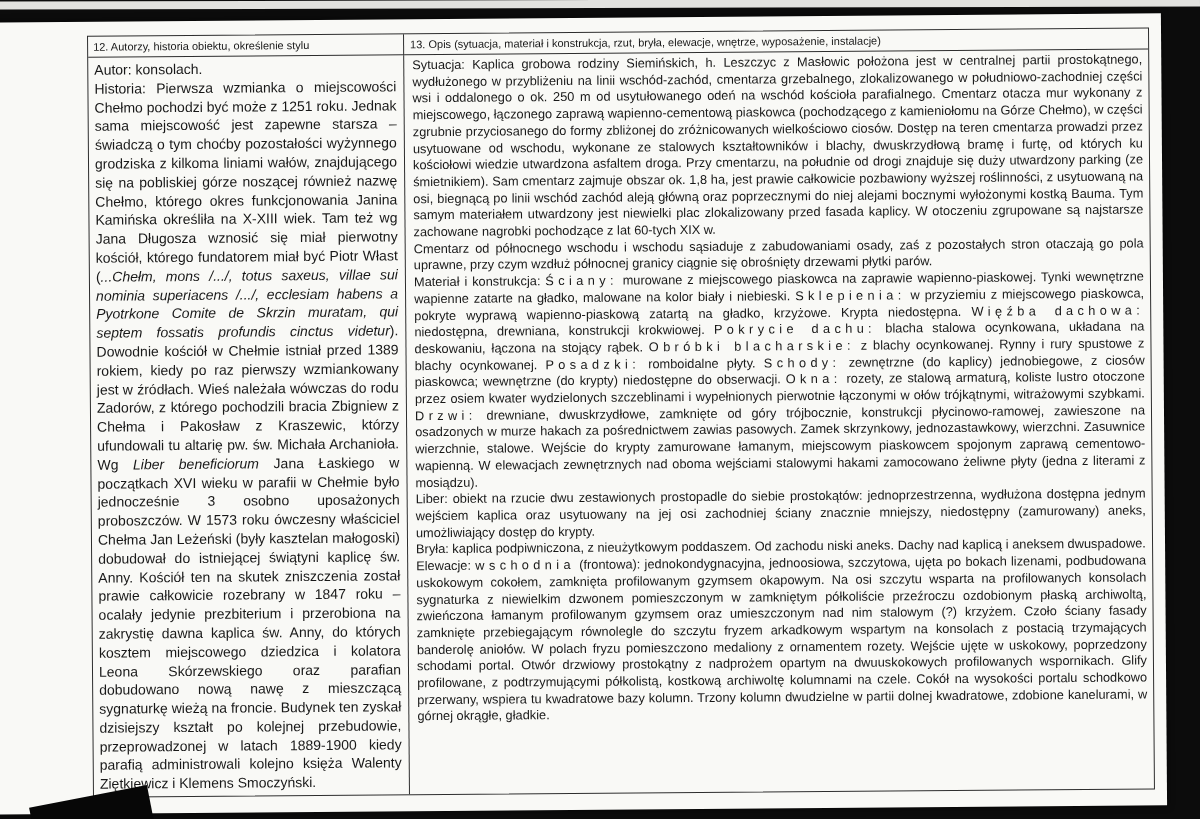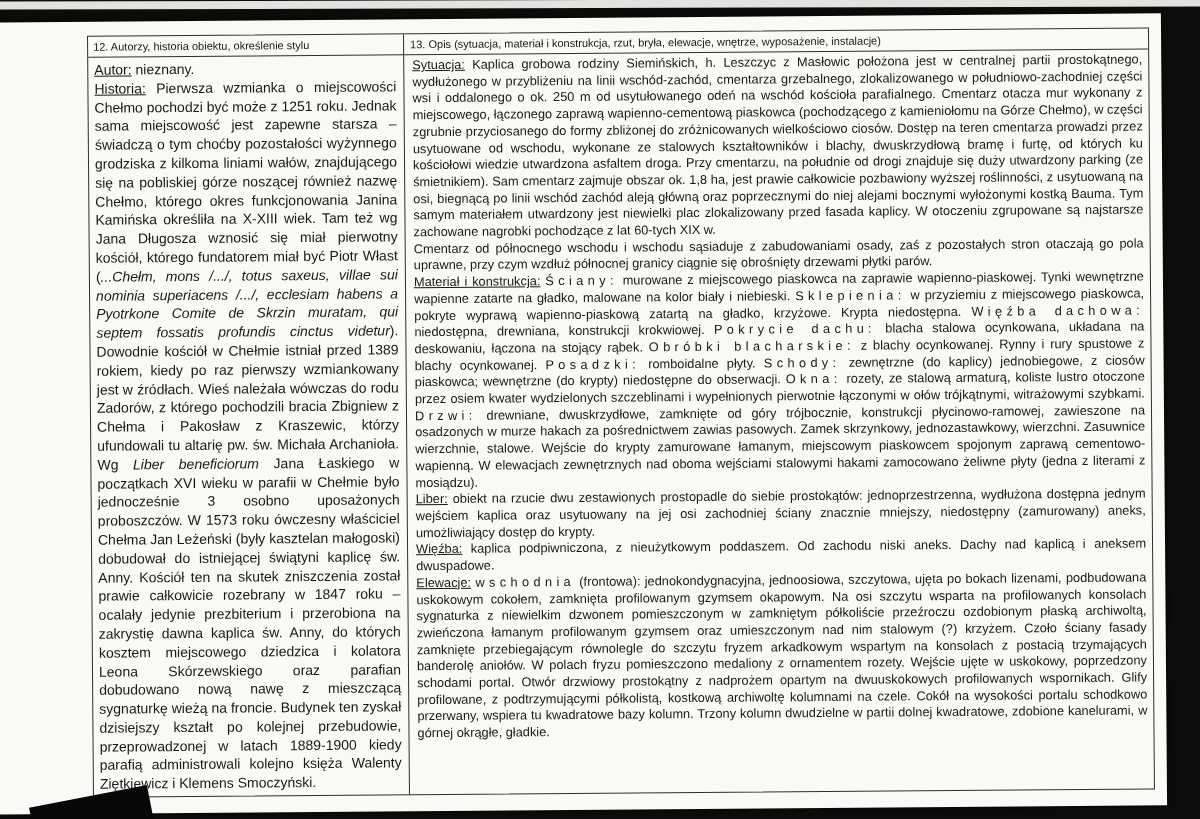--- a/index.html
+++ b/index.html
@@ -40,21 +40,21 @@
   .cell.bl {
     border-right:1px solid #2e2e2e;
     font-size:14px; line-height:18.8px;
     padding:3px 7px 0 6px; text-align:justify;
   }
   .cell.br {
     font-size:12.8px; line-height:16.7px;
     padding:2px 6px 0 8px; text-align:justify;
   }
   .para { margin:0; }
-  .run-u  { text-decoration:underline; }
+  .run-u  { }
   .run-i  { font-style:italic; }
   .run-sp { letter-spacing:0.34em; }
 
   .corner-shadow {
     position:absolute; left:32px; top:796px; width:120px; height:42px;
     background:#070707; transform:rotate(-11deg);
   }
 </style>
 </head>
 <body>
@@ -63,30 +63,30 @@
   <div class="lid-strip"></div>
 
   <div class="paper">
     <div class="doc-table">
 
       <div class="cell hl">12. Autorzy, historia obiektu, określenie stylu</div>
 
       <div class="cell hr">13. Opis (sytuacja, materiał i konstrukcja, rzut, bryła, elewacje, wnętrze, wyposażenie, instalacje)</div>
 
       <div class="cell bl">
-          <p class="para"><span class="run-u">Autor:</span><span> nieznany.</span></p>
+          <p class="para"><span class="run-u">Autor:</span><span> konsolach.</span></p>
           <p class="para"><span class="run-u">Historia:</span><span> Pierwsza wzmianka o miejscowości Chełmo pochodzi być może z 1251 roku. Jednak sama miejscowość jest zapewne starsza – świadczą o tym choćby pozostałości wyżynnego grodziska z kilkoma liniami wałów, znajdującego się na pobliskiej górze noszącej również nazwę Chełmo, którego okres funkcjonowania Janina Kamińska określiła na X-XIII wiek. Tam też wg Jana Długosza wznosić się miał pierwotny kościół, którego fundatorem miał być Piotr Włast (</span><span class="run-i">...Chełm, mons /.../, totus saxeus, villae sui nominia superiacens /.../, ecclesiam habens a Pyotrkone Comite de Skrzin muratam, qui septem fossatis profundis cinctus videtur</span><span>). Dowodnie kościół w Chełmie istniał przed 1389 rokiem, kiedy po raz pierwszy wzmiankowany jest w źródłach. Wieś należała wówczas do rodu Zadorów, z którego pochodzili bracia Zbigniew z Chełma i Pakosław z Kraszewic, którzy ufundowali tu altarię pw. św. Michała Archanioła. Wg </span><span class="run-i">Liber beneficiorum</span><span> Jana Łaskiego w początkach XVI wieku w parafii w Chełmie było jednocześnie 3 osobno uposażonych proboszczów. W 1573 roku ówczesny właściciel Chełma Jan Leżeński (były kasztelan małogoski) dobudował do istniejącej świątyni kaplicę św. Anny. Kościół ten na skutek zniszczenia został prawie całkowicie rozebrany w 1847 roku – ocalały jedynie prezbiterium i przerobiona na zakrystię dawna kaplica św. Anny, do których kosztem miejscowego dziedzica i kolatora Leona Skórzewskiego oraz parafian dobudowano nową nawę z mieszczącą sygnaturkę wieżą na froncie. Budynek ten zyskał dzisiejszy kształt po kolejnej przebudowie, przeprowadzonej w latach 1889-1900 kiedy parafią administrowali kolejno księża Walenty Ziętkiewicz i Klemens Smoczyński.</span></p>
         </div>
 
       <div class="cell br">
           <p class="para"><span class="run-u">Sytuacja:</span><span> Kaplica grobowa rodziny Siemińskich, h. Leszczyc z Masłowic położona jest w centralnej partii prostokątnego, wydłużonego w przybliżeniu na linii wschód-zachód, cmentarza grzebalnego, zlokalizowanego w południowo-zachodniej części wsi i oddalonego o ok. 250 m od usytułowanego odeń na wschód kościoła parafialnego. Cmentarz otacza mur wykonany z miejscowego, łączonego zaprawą wapienno-cementową piaskowca (pochodzącego z kamieniołomu na Górze Chełmo), w części zgrubnie przyciosanego do formy zbliżonej do zróżnicowanych wielkościowo ciosów. Dostęp na teren cmentarza prowadzi przez usytuowane od wschodu, wykonane ze stalowych kształtowników i blachy, dwuskrzydłową bramę i furtę, od których ku kościołowi wiedzie utwardzona asfaltem droga. Przy cmentarzu, na południe od drogi znajduje się duży utwardzony parking (ze śmietnikiem). Sam cmentarz zajmuje obszar ok. 1,8 ha, jest prawie całkowicie pozbawiony wyższej roślinności, z usytuowaną na osi, biegnącą po linii wschód zachód aleją główną oraz poprzecznymi do niej alejami bocznymi wyłożonymi kostką Bauma. Tym samym materiałem utwardzony jest niewielki plac zlokalizowany przed fasada kaplicy. W otoczeniu zgrupowane są najstarsze zachowane nagrobki pochodzące z lat 60-tych XIX w.</span></p>
           <p class="para"><span>Cmentarz od północnego wschodu i wschodu sąsiaduje z zabudowaniami osady, zaś z pozostałych stron otaczają go pola uprawne, przy czym wzdłuż północnej granicy ciągnie się obrośnięty drzewami płytki parów.</span></p>
           <p class="para"><span class="run-u">Materiał i konstrukcja:</span><span> </span><span class="run-sp">Ściany:</span><span> murowane z miejscowego piaskowca na zaprawie wapienno-piaskowej. Tynki wewnętrzne wapienne zatarte na gładko, malowane na kolor biały i niebieski. </span><span class="run-sp">Sklepienia:</span><span> w przyziemiu z miejscowego piaskowca, pokryte wyprawą wapienno-piaskową zatartą na gładko, krzyżowe. Krypta niedostępna. </span><span class="run-sp">Więźba dachowa:</span><span> niedostępna, drewniana, konstrukcji krokwiowej. </span><span class="run-sp">Pokrycie dachu:</span><span> blacha stalowa ocynkowana, układana na deskowaniu, łączona na stojący rąbek. </span><span class="run-sp">Obróbki blacharskie:</span><span> z blachy ocynkowanej. Rynny i rury spustowe z blachy ocynkowanej. </span><span class="run-sp">Posadzki:</span><span> romboidalne płyty. </span><span class="run-sp">Schody:</span><span> zewnętrzne (do kaplicy) jednobiegowe, z ciosów piaskowca; wewnętrzne (do krypty) niedostępne do obserwacji. </span><span class="run-sp">Okna:</span><span> rozety, ze stalową armaturą, koliste lustro otoczone przez osiem kwater wydzielonych szczeblinami i wypełnionych pierwotnie łączonymi w ołów trójkątnymi, witrażowymi szybkami. </span><span class="run-sp">Drzwi:</span><span> drewniane, dwuskrzydłowe, zamknięte od góry trójbocznie, konstrukcji płycinowo-ramowej, zawieszone na osadzonych w murze hakach za pośrednictwem zawias pasowych. Zamek skrzynkowy, jednozastawkowy, wierzchni. Zasuwnice wierzchnie, stalowe. Wejście do krypty zamurowane łamanym, miejscowym piaskowcem spojonym zaprawą cementowo-wapienną. W elewacjach zewnętrznych nad oboma wejściami stalowymi hakami zamocowano żeliwne płyty (jedna z literami z mosiądzu).</span></p>
           <p class="para"><span class="run-u">Liber:</span><span> obiekt na rzucie dwu zestawionych prostopadle do siebie prostokątów: jednoprzestrzenna, wydłużona dostępna jednym wejściem kaplica oraz usytuowany na jej osi zachodniej ściany znacznie mniejszy, niedostępny (zamurowany) aneks, umożliwiający dostęp do krypty.</span></p>
-          <p class="para"><span class="run-u">Więźba:</span><span> kaplica podpiwniczona, z nieużytkowym poddaszem. Od zachodu niski aneks. Dachy nad kaplicą i aneksem dwuspadowe.</span></p>
+          <p class="para"><span class="run-u">Bryła:</span><span> kaplica podpiwniczona, z nieużytkowym poddaszem. Od zachodu niski aneks. Dachy nad kaplicą i aneksem dwuspadowe.</span></p>
           <p class="para"><span class="run-u">Elewacje:</span><span> </span><span class="run-sp">wschodnia</span><span> (frontowa): jednokondygnacyjna, jednoosiowa, szczytowa, ujęta po bokach lizenami, podbudowana uskokowym cokołem, zamknięta profilowanym gzymsem okapowym. Na osi szczytu wsparta na profilowanych konsolach sygnaturka z niewielkim dzwonem pomieszczonym w zamkniętym półkoliście przeźroczu ozdobionym płaską archiwoltą, zwieńczona łamanym profilowanym gzymsem oraz umieszczonym nad nim stalowym (?) krzyżem. Czoło ściany fasady zamknięte przebiegającym równolegle do szczytu fryzem arkadkowym wspartym na konsolach z postacią trzymających banderolę aniołów. W polach fryzu pomieszczono medaliony z ornamentem rozety. Wejście ujęte w uskokowy, poprzedzony schodami portal. Otwór drzwiowy prostokątny z nadprożem opartym na dwuuskokowych profilowanych wspornikach. Glify profilowane, z podtrzymującymi półkolistą, kostkową archiwoltę kolumnami na czele. Cokół na wysokości portalu schodkowo przerwany, wspiera tu kwadratowe bazy kolumn. Trzony kolumn dwudzielne w partii dolnej kwadratowe, zdobione kanelurami, w górnej okrągłe, gładkie.</span></p>
         </div>
 
     </div>
   </div>
 
   <div class="corner-shadow"></div>
 </div>
 
 </body></html>

